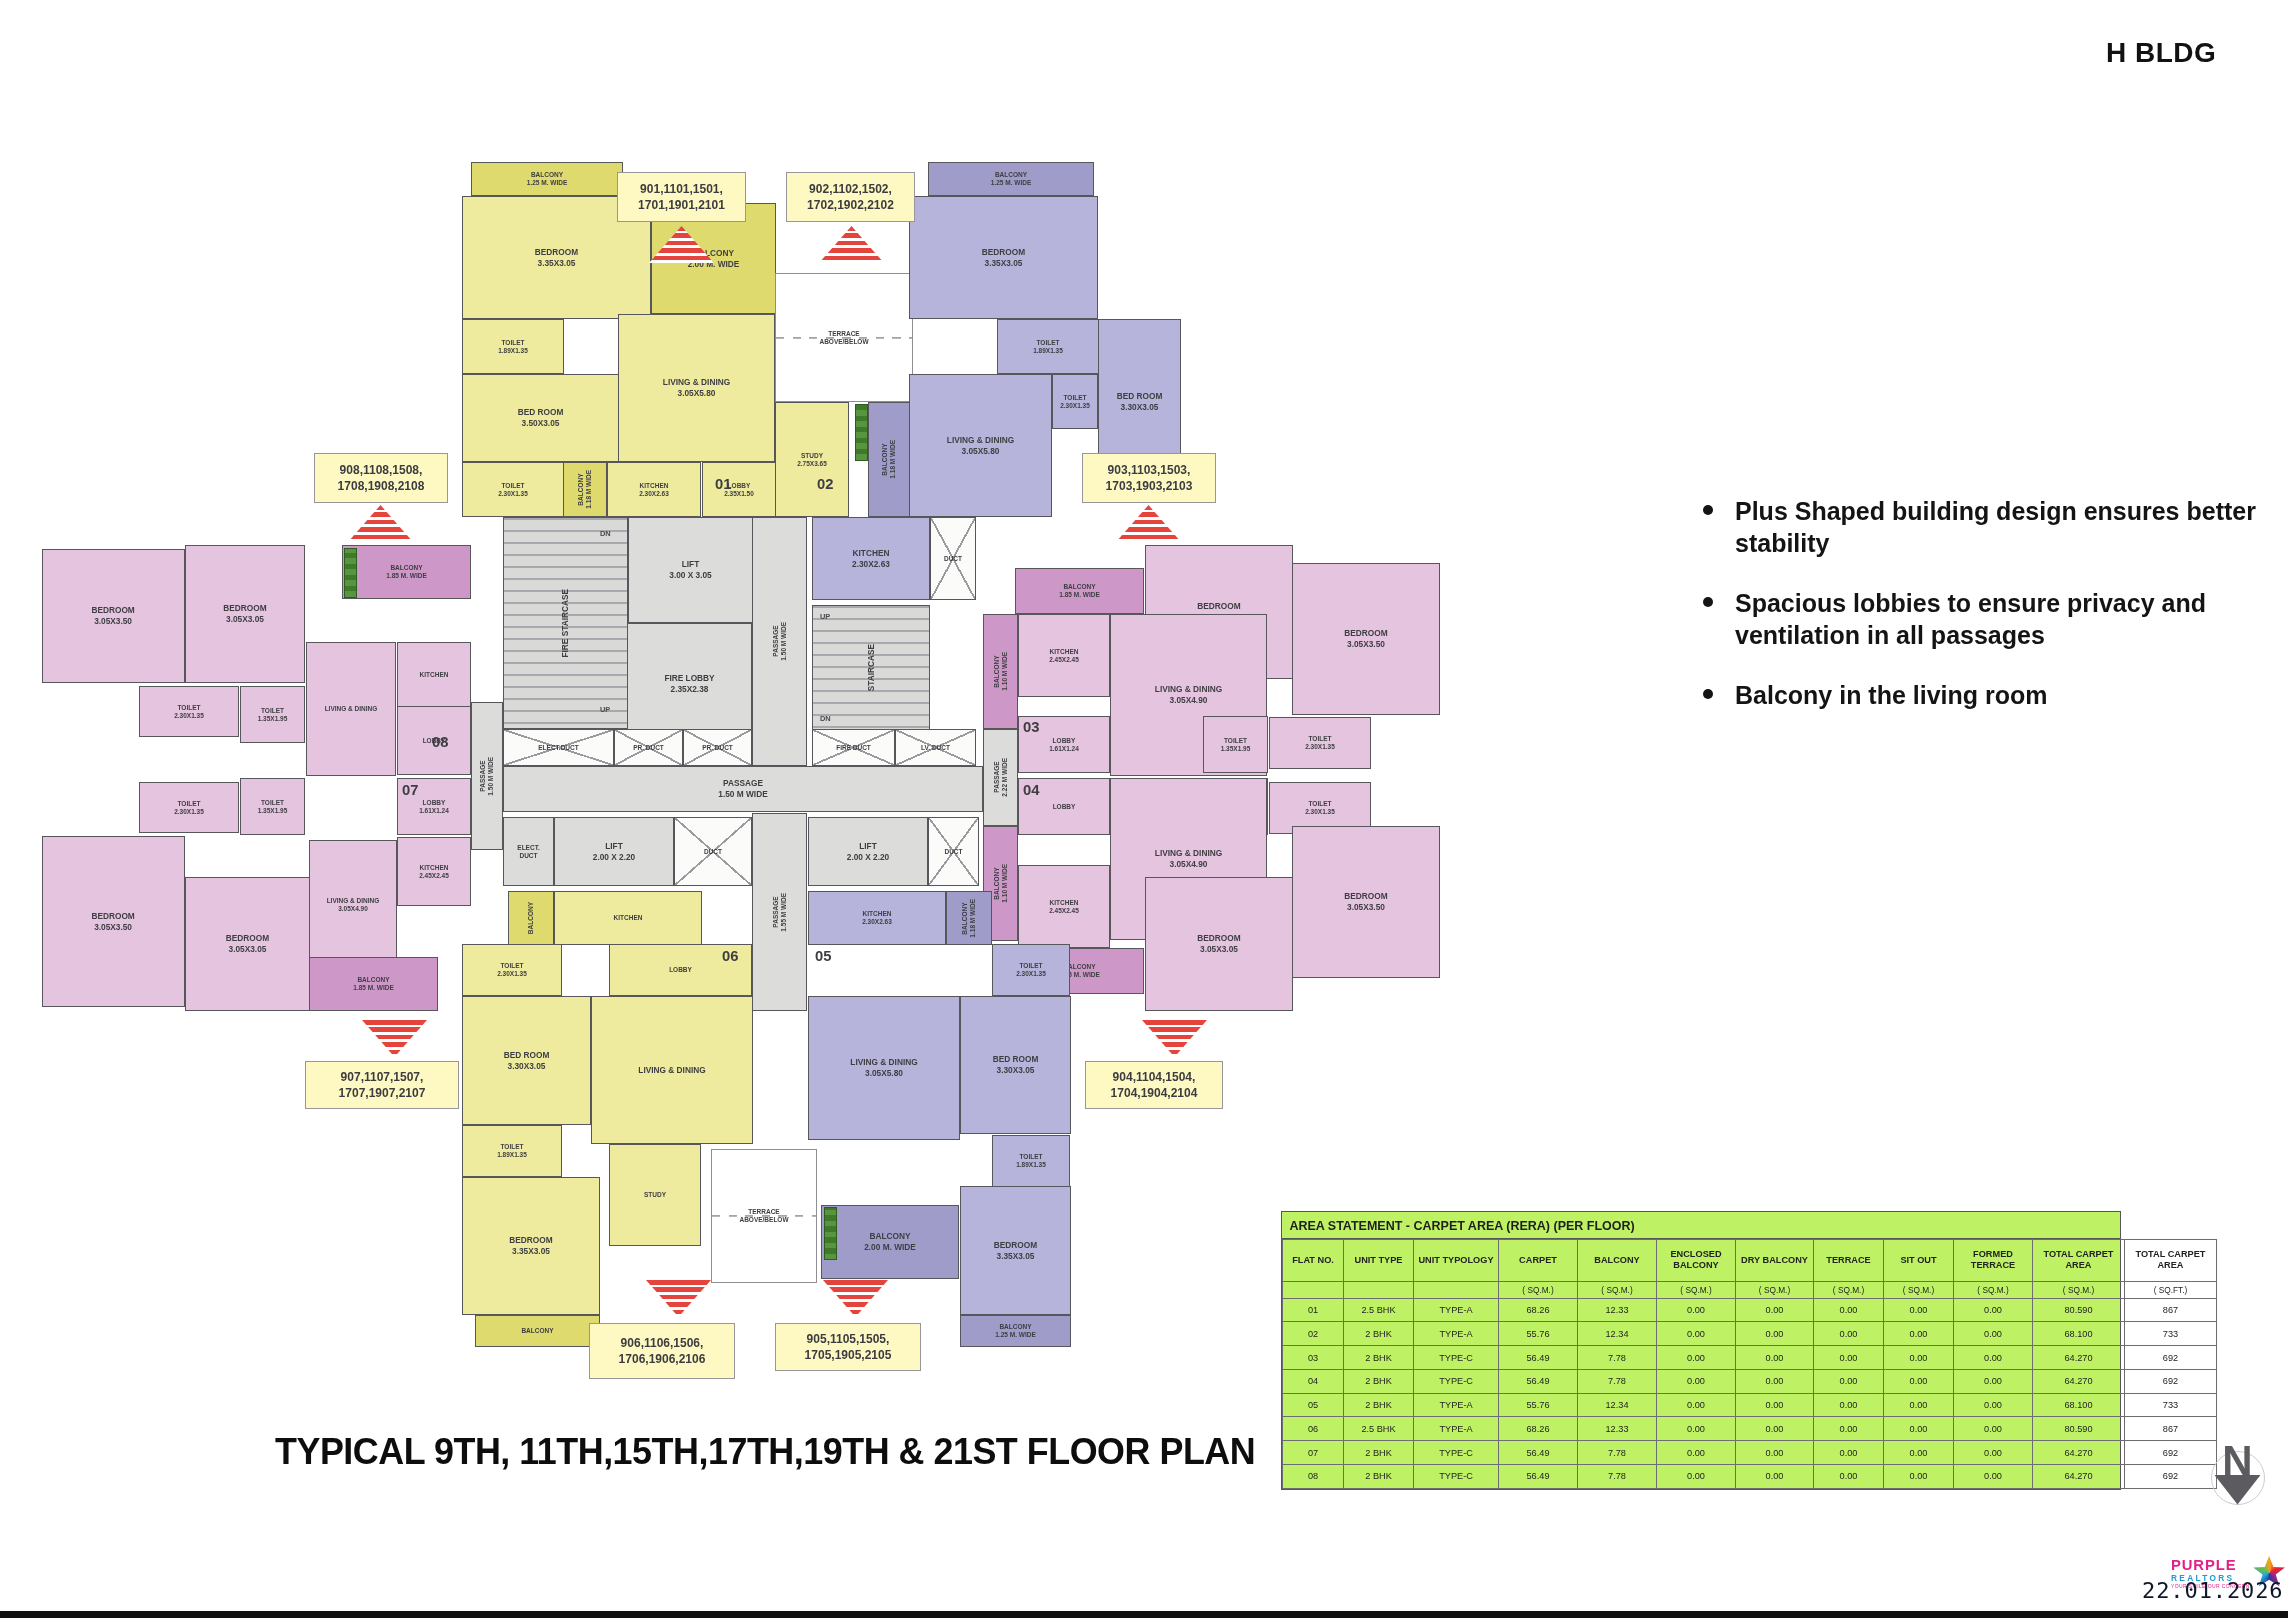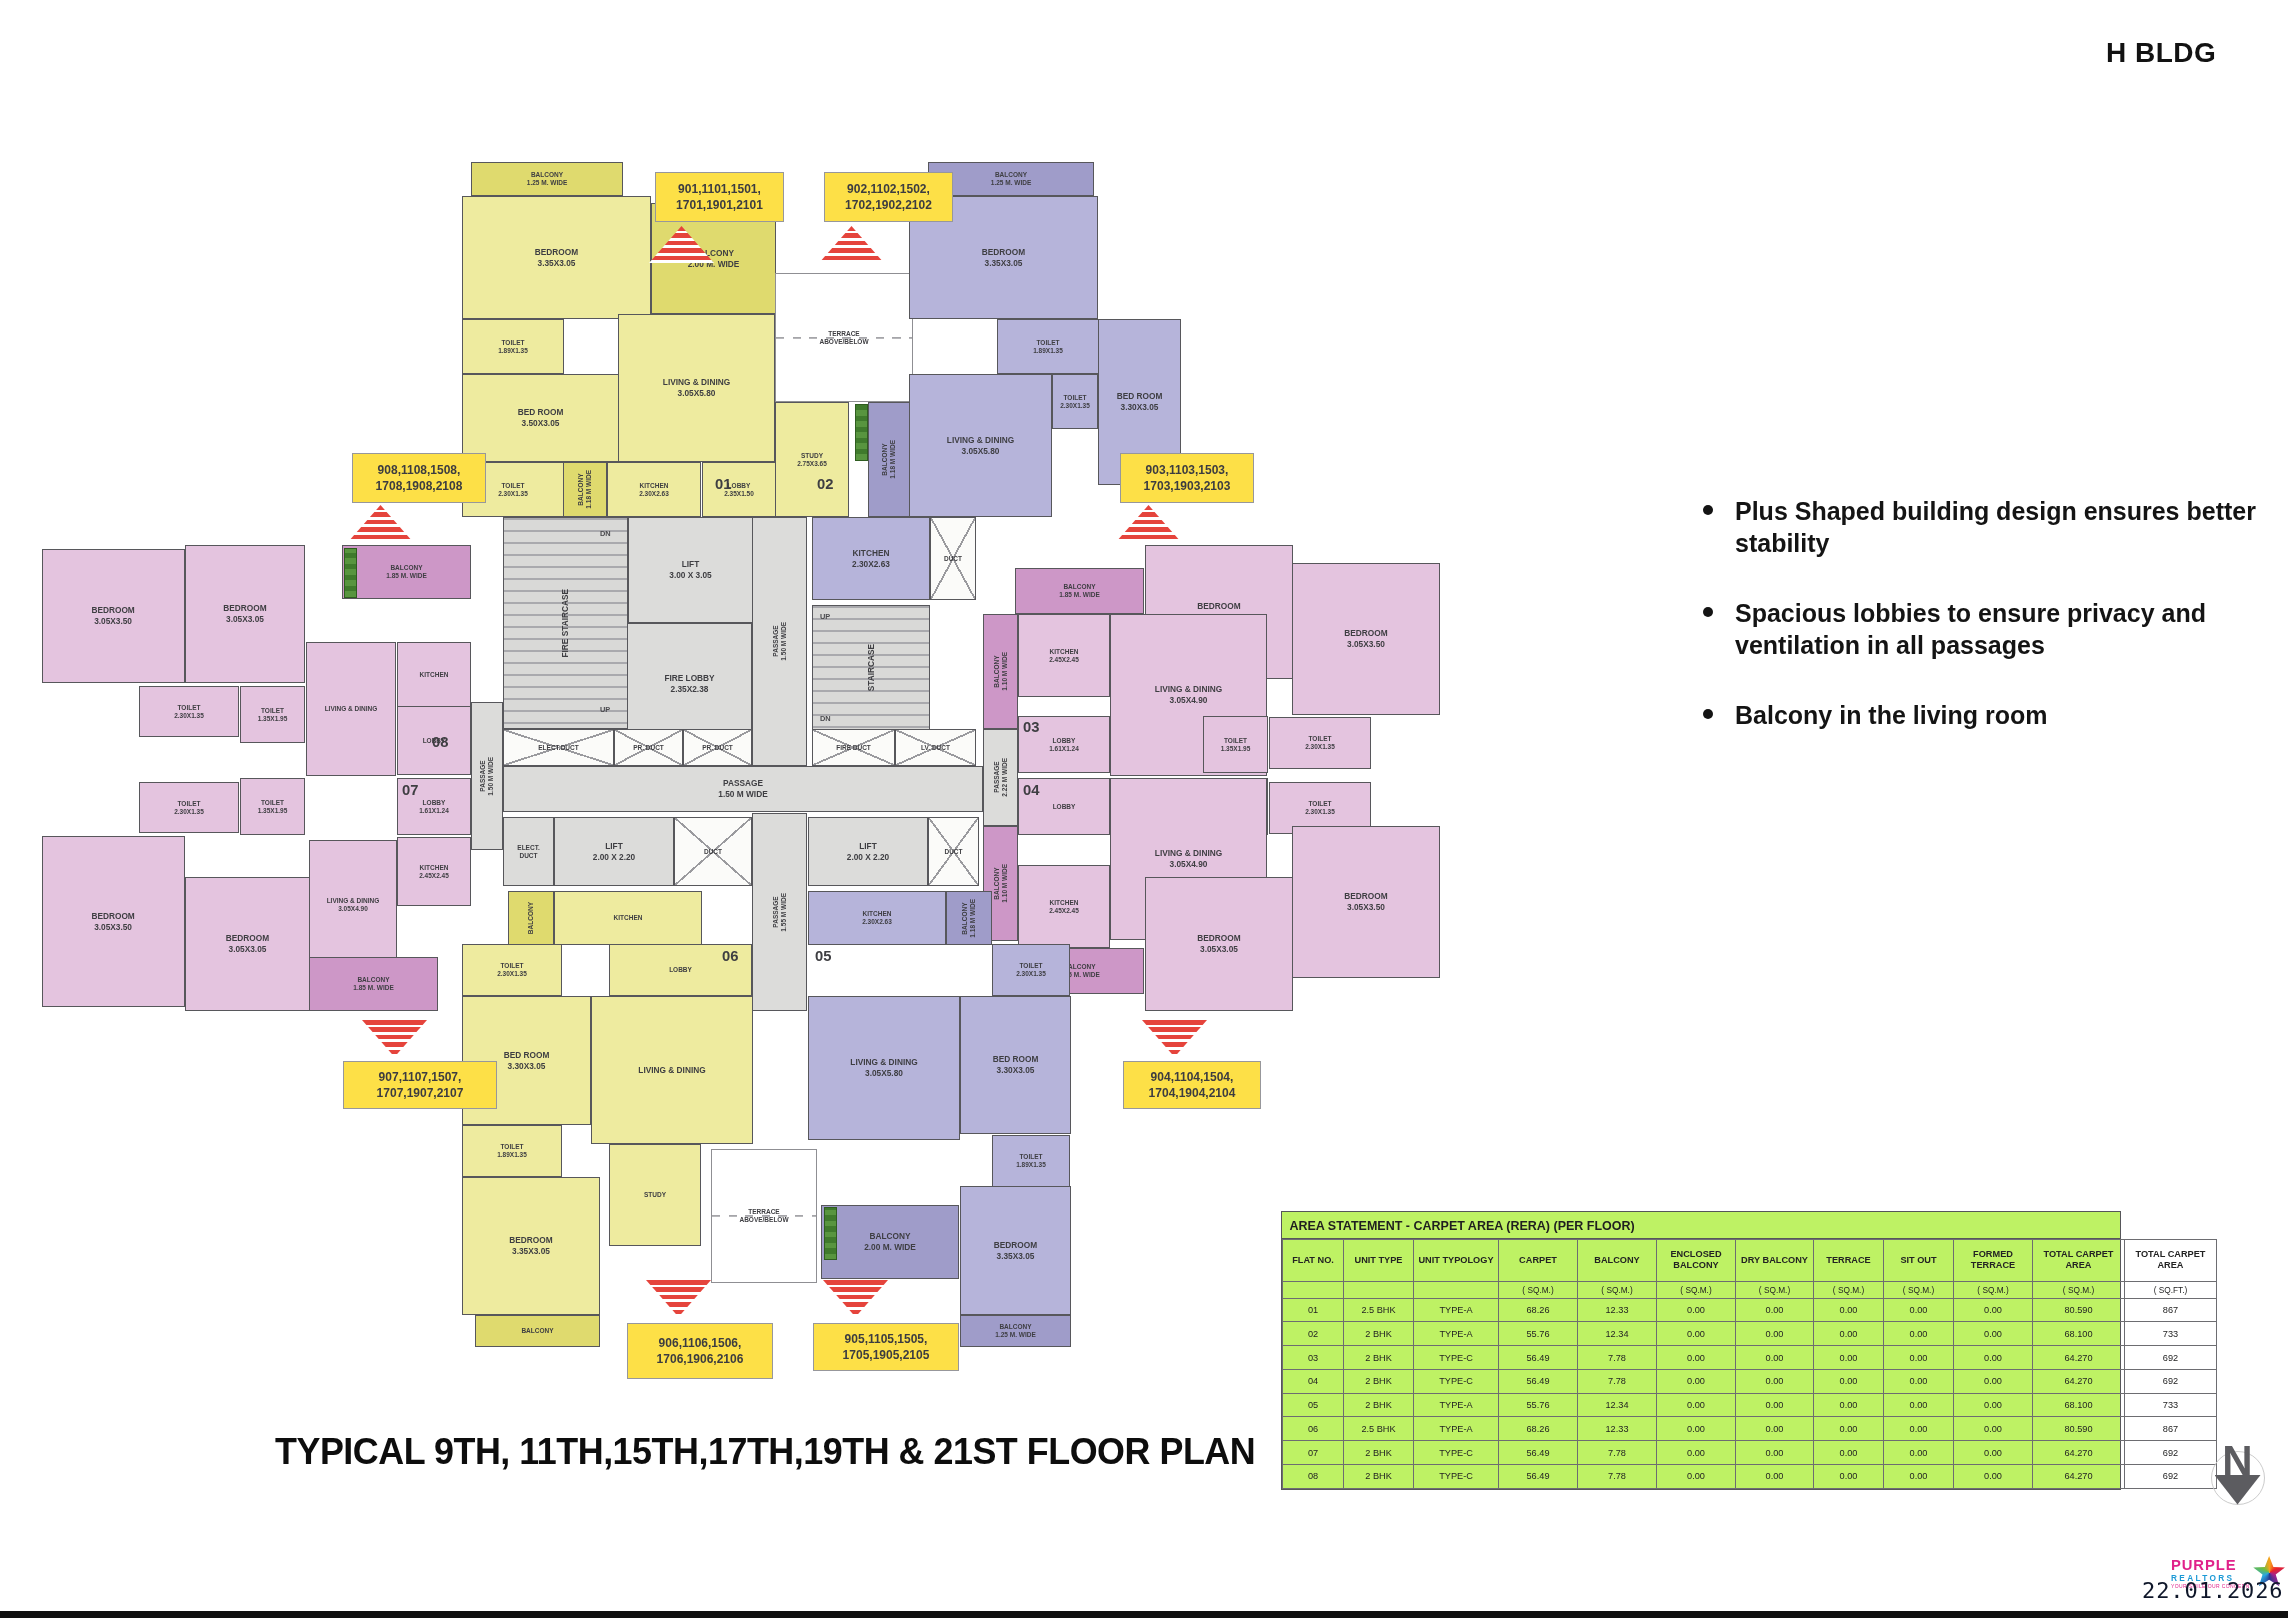--- a/index.html
+++ b/index.html
@@ -14,27 +14,27 @@
   .c-g{background:#dcdcda}
   .vt{writing-mode:vertical-rl;transform:rotate(180deg);}
   .fs7{font-size:6.5px;line-height:1.2;}
   .stair{background-color:#d9d9d7;background-image:repeating-linear-gradient(180deg,#a9a9ad 0 1.8px,transparent 1.8px 12px);}
   .duct-x{background-color:#fbfbf9;background-image:
     linear-gradient(to top right,transparent calc(50% - 0.9px),#9a9a9e calc(50% - 0.9px),#9a9a9e calc(50% + 0.9px),transparent calc(50% + 0.9px)),
     linear-gradient(to bottom right,transparent calc(50% - 0.9px),#9a9a9e calc(50% - 0.9px),#9a9a9e calc(50% + 0.9px),transparent calc(50% + 0.9px));}
   .terr{border:1.8px solid #8f8f93;background-color:#fff;background-image:repeating-linear-gradient(90deg,#a5a5a9 0 8.3px,transparent 8.3px 16.6px);background-size:100% 1.8px;background-repeat:no-repeat;background-position:center;}
   .fnum{position:absolute;font:700 14.8px "Liberation Sans",sans-serif;color:#3e3e42;z-index:6;}
   .updn{position:absolute;font:700 7.4px "Liberation Sans",sans-serif;color:#4a4a4e;z-index:5;}
-  .callout{position:absolute;box-sizing:border-box;background:#fde047;border:1.8px solid #97979b;display:flex;align-items:center;justify-content:center;text-align:center;white-space:pre-line;font:700 12px/1.35 "Liberation Sans",sans-serif;color:#3c3c40;z-index:7;margin-left:38px;}
+  .callout{position:absolute;box-sizing:border-box;background:#fef9c3;border:1.8px solid #97979b;display:flex;align-items:center;justify-content:center;text-align:center;white-space:pre-line;font:700 12px/1.35 "Liberation Sans",sans-serif;color:#3c3c40;z-index:7;}
   .tri{position:absolute;width:65px;height:37px;background:repeating-linear-gradient(180deg,#e5443c 0 4.6px,#ffffff 4.6px 7.4px);z-index:7;}
   .tri.up{clip-path:polygon(50% 0,100% 100%,0 100%);}
   .tri.down{clip-path:polygon(0 0,100% 0,50% 100%);}
   .plant{position:absolute;background:repeating-linear-gradient(0deg,#58953f 0 5.5px,#3f7a2c 5.5px 11px);border:0.9px solid #2f5d20;z-index:4;}
   
-  .features{position:absolute;left:1703px;top:495px;width:554px;display:flex;flex-direction:column;gap:38px;list-style:none;margin:0;padding:0;}
+  .features{position:absolute;left:1703px;top:495px;width:554px;display:flex;flex-direction:column;gap:28px;list-style:none;margin:0;padding:0;}
   .feature{display:flex;gap:22px;font:700 25px/1.28 "Liberation Sans",sans-serif;color:#141414;}
   .bullet{width:10px;height:10px;border-radius:50%;background:#141414;margin-top:10px;flex:none;}
   
   .main-title{position:absolute;left:275px;top:1431px;font:700 37px "Liberation Sans",sans-serif;color:#0d0d0d;letter-spacing:-0.5px;transform:scaleX(.97);transform-origin:left;}
   
   .table-wrap{position:absolute;left:1281px;top:1211px;width:840px;box-sizing:border-box;border:1.8px solid #56565a;background:#bef264;}
   .tbl-title{font:700 12.5px "Liberation Sans",sans-serif;color:#1f1f1f;padding:6.5px 7.4px 5.5px;border-bottom:1.4px solid #56565a;text-align:left;}
   .area-table{border-collapse:collapse;table-layout:fixed;width:100%;}
   .area-table th,.area-table td{border:0.9px solid #6d6d71;color:#232323;text-align:center;overflow:hidden;padding:0.9px 0.9px;}
   .area-table th{font:700 9.2px/1.25 "Liberation Sans",sans-serif;white-space:pre-line;height:39px;}

